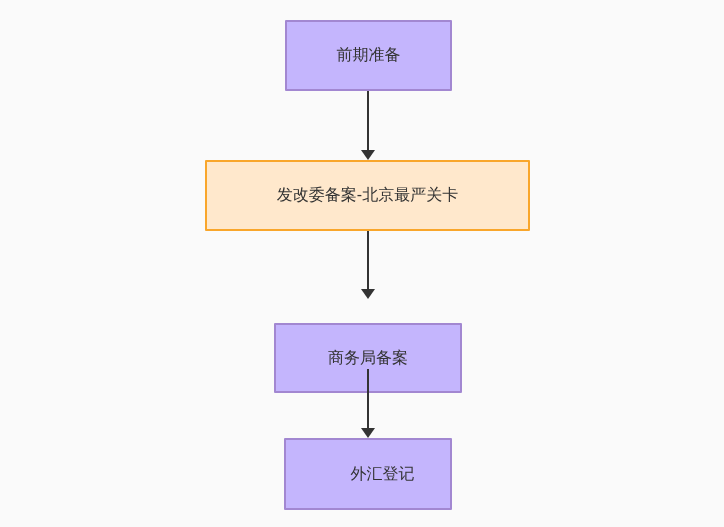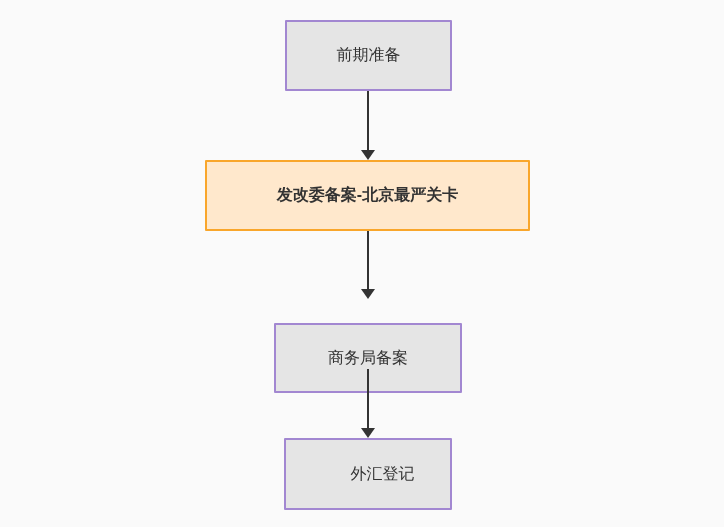--- a/index.html
+++ b/index.html
@@ -22,29 +22,29 @@
     display: flex;
     align-items: center;
     justify-content: center;
     font-size: 16px;
     color: #333333;
     border-radius: 1px;
     text-align: center;
     white-space: nowrap;
   }
   .flow-node.default {
-    background: #e5e5e5;
+    background: #c4b5fd;
     border: 2px solid #a287d1;
   }
   .flow-node.highlight {
     background: #ffe8cc;
     border: 2px solid #f9a62b;
   }
   .node-1 { left: 285px; top: 20px;  width: 167px; height: 71px; }
-  .node-2 { left: 205px; top: 160px; width: 325px; height: 71px; font-weight: bold; }
+  .node-2 { left: 205px; top: 160px; width: 325px; height: 71px; }
   .node-3 { left: 274px; top: 299px; width: 188px; height: 70px; margin-top: 24px; }
   .node-4 { left: 284px; top: 438px; width: 168px; height: 72px; padding-left: 29px; }
 
   .edge-line {
     position: absolute;
     width: 2px;
     background: #333333;
   }
   .edge-head {
     position: absolute;

